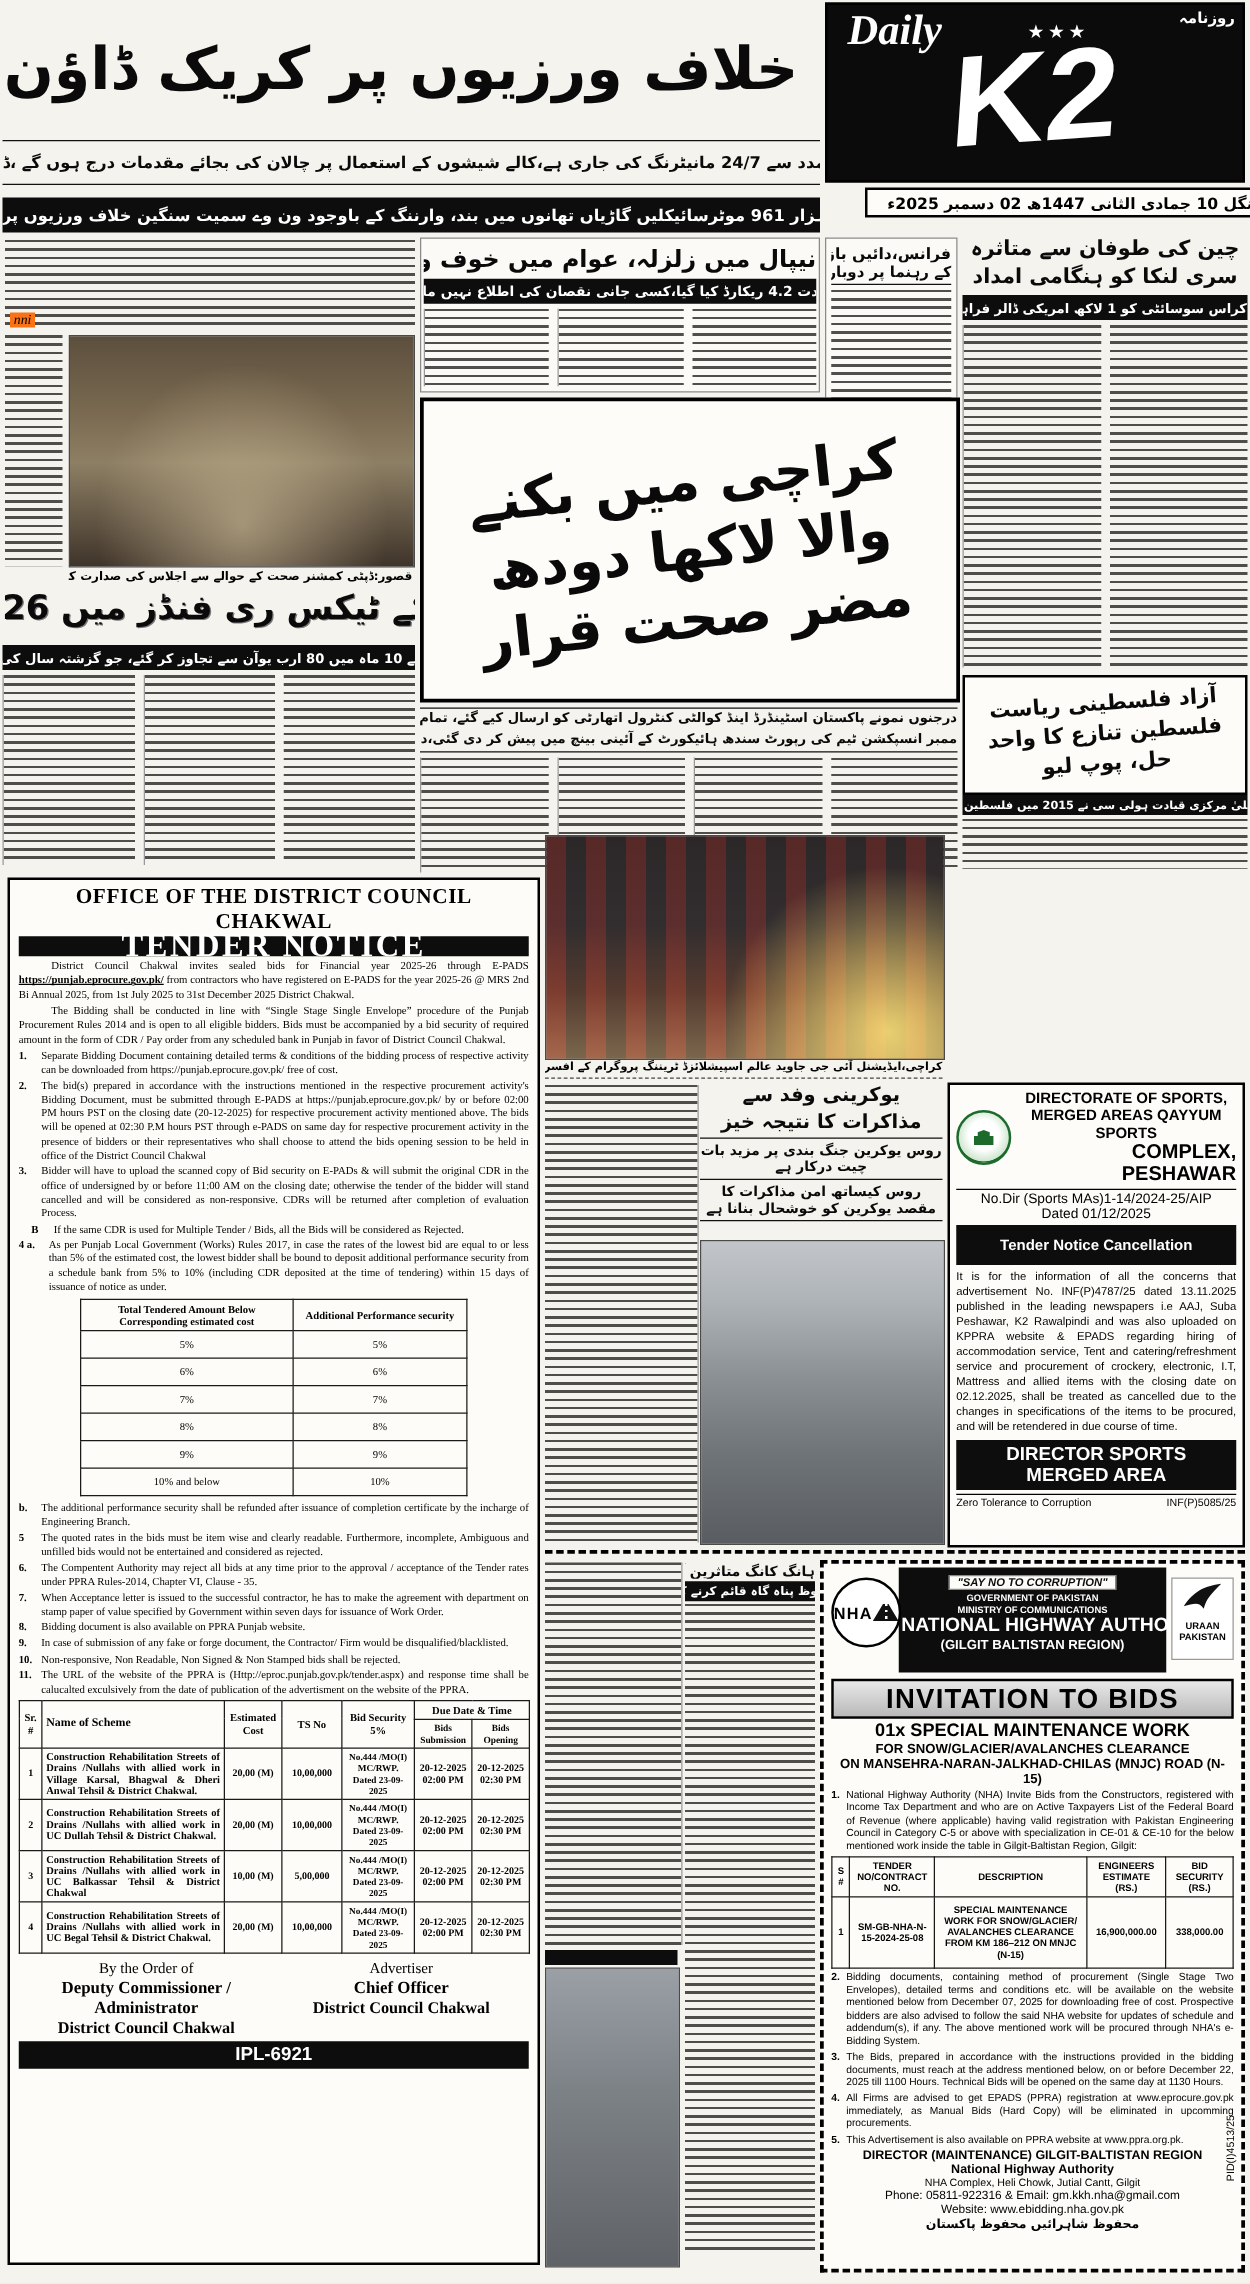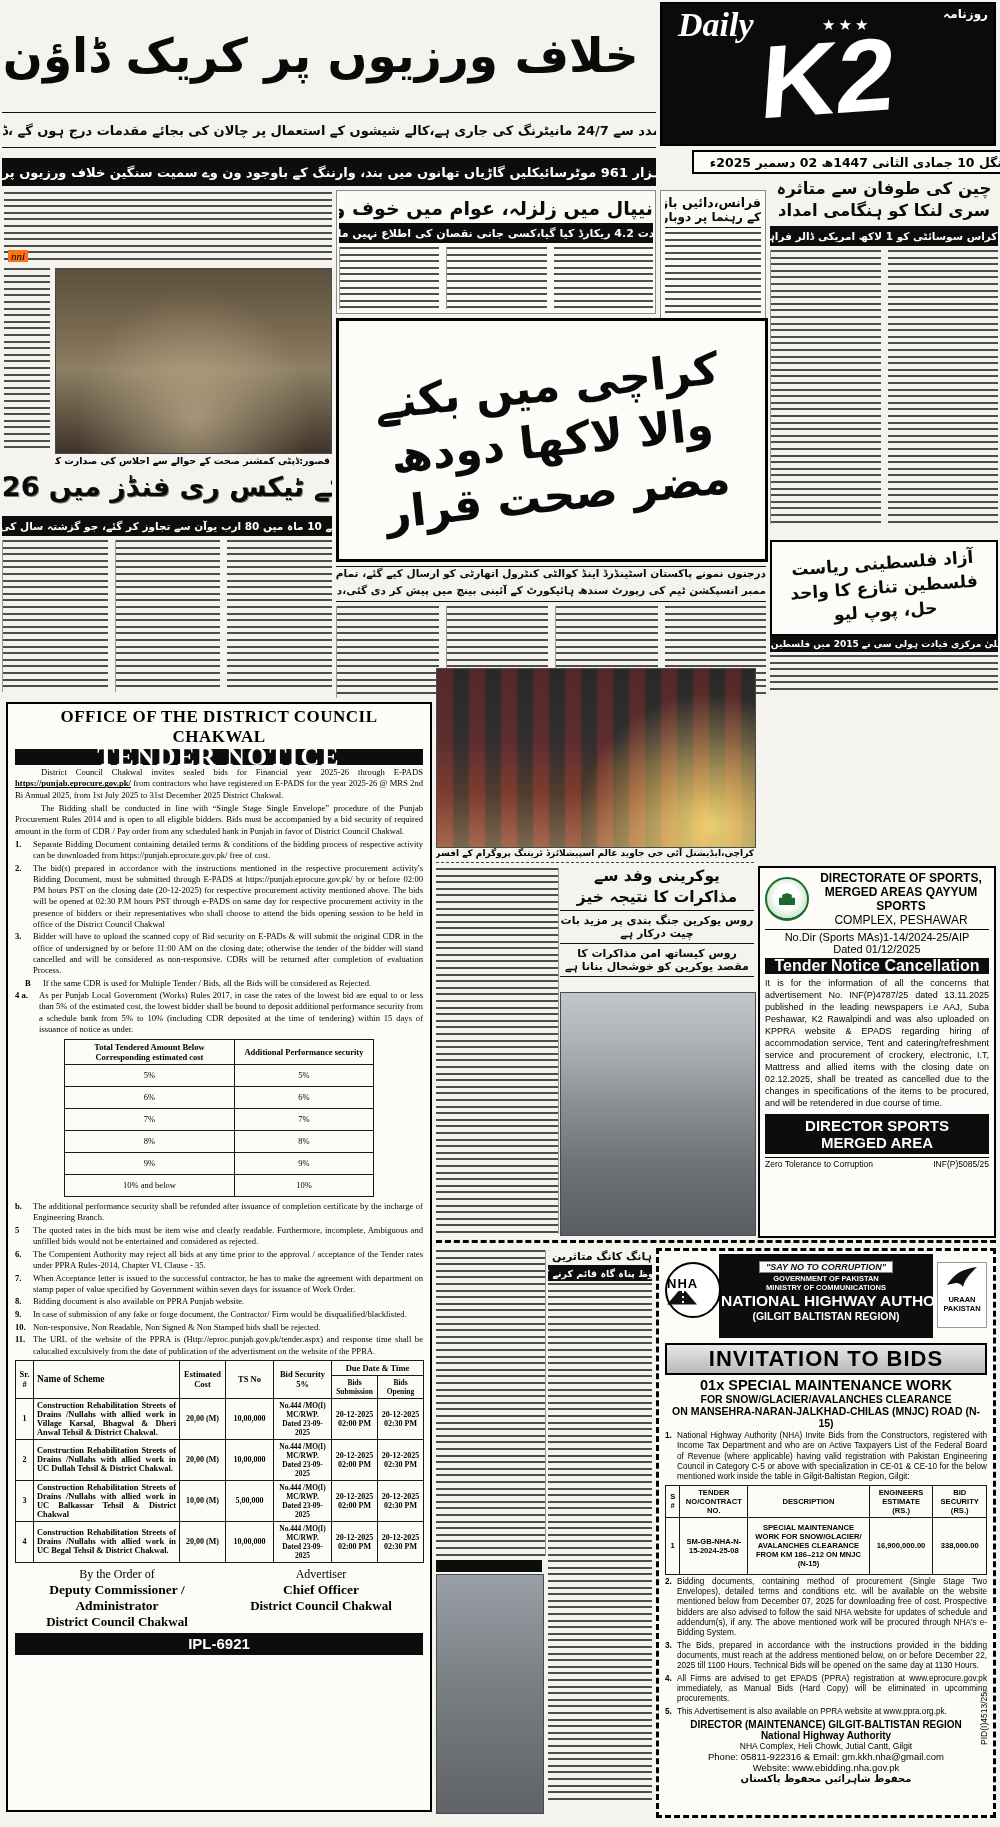--- a/index.html
+++ b/index.html
@@ -57,21 +57,21 @@
       <div class="lines" style="height:62px;"></div>
     </div>
   </div>
 
   <div class="abs bx" style="left:660px;top:190px;width:106px;height:260px;box-sizing:border-box;padding:4px;">
     <div class="urdu hl" style="font-size:12.5px;white-space:nowrap;overflow:hidden;">فرانس،دائیں بازو کی جماعت</div>
     <div class="urdu hl" style="font-size:12px;border-bottom:1px solid #111;padding-bottom:3px;margin-bottom:4px;white-space:nowrap;overflow:hidden;">کے رہنما پر دوبارہ حملہ</div>
     <div class="lines" style="height:195px;"></div>
   </div>
 
-  <div class="abs" style="left:770px;top:178px;width:228px;">
+  <div class="abs" style="left:770px;top:188px;width:228px;">
     <div class="urdu hl" style="font-size:16.5px;line-height:1.35;height:48px;overflow:hidden;">چین کی طوفان سے متاثرہ سری لنکا کو ہنگامی امداد</div>
     <div class="urdu band" style="height:20px;font-size:10.5px;font-weight:bold;white-space:nowrap;overflow:hidden;">سری لنکا ریڈ کراس سوسائٹی کو 1 لاکھ امریکی ڈالر فراہم کی ہے،چین</div>
     <div class="cols" style="margin-top:4px;">
       <div class="lines" style="height:274px;border-left:1px solid #999;"></div>
       <div class="lines" style="height:274px;"></div>
     </div>
   </div>
 
   <div class="abs photo" style="left:55px;top:268px;width:275px;height:184px;background:radial-gradient(ellipse at 50% 82%,rgba(221,203,164,.55),transparent 60%),linear-gradient(180deg,#5c4f3d 0%,#7b6b52 35%,#8d7f64 55%,#3f342a 100%);"></div>
   <div class="abs urdu cap" style="left:55px;top:455px;width:275px;height:15px;font-size:9.5px;">قصور:ڈپٹی کمشنر صحت کے حوالے سے اجلاس کی صدارت کر رہے ہیں</div>
@@ -295,26 +295,26 @@
   <div class="abs photo" style="left:560px;top:992px;width:194px;height:242px;background:linear-gradient(180deg,#c2c6cb 0%,#aeb3b8 20%,#8b9095 45%,#6f7478 70%,#595d61 100%);"></div>
 
   <div class="abs sans" style="left:758px;top:866px;width:238px;height:372px;border:2px solid #000;background:#fdfcf9;box-sizing:border-box;padding:3px 5px;overflow:hidden;">
     <div style="display:flex;align-items:center;gap:4px;">
       <div style="flex:0 0 40px;height:40px;border-radius:50%;border:2px solid #1c6b2d;background:radial-gradient(circle at 50% 45%,#ffffff 40%,#cfe6cf 70%,#1c6b2d 72%);display:flex;align-items:center;justify-content:center;">
         <div style="width:16px;height:12px;background:#1c6b2d;clip-path:polygon(0 100%,0 40%,20% 40%,20% 15%,50% 0,80% 15%,80% 40%,100% 40%,100% 100%);"></div>
       </div>
       <div style="flex:1;text-align:center;">
         <div style="font-size:12px;font-weight:bold;">DIRECTORATE OF SPORTS,</div>
         <div style="font-size:12px;font-weight:bold;">MERGED AREAS QAYYUM SPORTS</div>
-        <div style="font-size:12px;font-weight:normal;">COMPLEX, PESHAWAR</div>
+        <div style="font-size:16px;font-weight:bold;text-align:right;">COMPLEX, PESHAWAR</div>
       </div>
     </div>
     <div style="font-size:11px;text-align:center;border-top:1px solid #000;margin-top:2px;padding-top:1px;">No.Dir (Sports MAs)1-14/2024-25/AIP</div>
     <div style="font-size:11px;text-align:center;">Dated 01/12/2025</div>
-    <div class="band" style="height:16px;font-size:16px;font-weight:bold;margin:3px 0;text-align:center;">Tender Notice Cancellation</div>
+    <div class="band" style="height:32px;font-size:12px;font-weight:bold;margin:3px 0;text-align:center;">Tender Notice Cancellation</div>
     <div style="font-size:9px;line-height:1.34;text-align:justify;">It is for the information of all the concerns that advertisement No. INF(P)4787/25 dated 13.11.2025 published in the leading newspapers i.e AAJ, Suba Peshawar, K2 Rawalpindi and was also uploaded on KPPRA website &amp; EPADS regarding hiring of accommodation service, Tent and catering/refreshment service and procurement of crockery, electronic, I.T, Mattress and allied items with the closing date on 02.12.2025, shall be treated as cancelled due to the changes in specifications of the items to be procured, and will be retendered in due course of time.</div>
     <div class="band" style="height:40px;flex-direction:column;margin-top:4px;">
       <div style="font-size:15px;font-weight:bold;">DIRECTOR SPORTS</div>
       <div style="font-size:15px;font-weight:bold;">MERGED AREA</div>
     </div>
     <div style="display:flex;justify-content:space-between;border-top:1px solid #000;margin-top:3px;padding-top:1px;">
       <span style="font-size:8.5px;">Zero Tolerance to Corruption</span>
       <span style="font-size:8.5px;">INF(P)5085/25</span>
     </div>
   </div>
@@ -326,21 +326,21 @@
   <div class="abs photo" style="left:436px;top:1574px;width:106px;height:238px;background:linear-gradient(180deg,#9aa0a6 0%,#7d8287 40%,#5f6368 100%);"></div>
 
   <div class="abs" style="left:548px;top:1250px;width:104px;">
     <div class="urdu hl" style="font-size:11px;white-space:nowrap;overflow:hidden;">ہانگ کانگ متاثرین آتشزدگی کیلئے</div>
     <div class="urdu band" style="height:16px;font-size:9.5px;font-weight:bold;white-space:nowrap;overflow:hidden;margin:2px 0;">محفوظ پناہ گاہ قائم کرنے کیلئے</div>
     <div class="lines" style="height:520px;"></div>
   </div>
 
   <div class="abs sans" style="left:656px;top:1248px;width:340px;height:570px;border:3px dashed #000;background:#fdfcf9;box-sizing:border-box;padding:3px 6px;overflow:hidden;">
     <div style="position:relative;height:86px;">
-      <div style="position:absolute;left:0;top:8px;width:52px;height:52px;border-radius:50%;border:2px solid #000;background:#fff;display:flex;flex-direction:column;justify-content:center;">
+      <div style="position:absolute;left:0;top:8px;width:52px;height:52px;border-radius:50%;border:2px solid #000;background:#fff;display:flex;flex-direction:row;align-items:center;justify-content:center;">
         <span style="font-size:13px;font-weight:bold;letter-spacing:1px;">NHA</span>
         <div style="width:30px;height:14px;background:#111;clip-path:polygon(40% 0,60% 0,100% 100%,0 100%);position:relative;">
           <div style="position:absolute;left:49%;top:0;width:2px;height:100%;background:repeating-linear-gradient(180deg,#fff 0 2px,transparent 2px 5px);"></div>
         </div>
       </div>
       <div style="margin:0 54px;background:#0d0d0d;color:#fff;text-align:center;padding:2px 2px;height:80px;">
         <div style="font-size:9px;font-weight:bold;font-style:italic;background:#fdfcf9;color:#0d0d0d;border:1px solid #888;display:inline-block;padding:0 6px;">"SAY NO TO CORRUPTION"</div>
         <div style="font-size:7.5px;font-weight:bold;">GOVERNMENT OF PAKISTAN</div>
         <div style="font-size:7.5px;font-weight:bold;">MINISTRY OF COMMUNICATIONS</div>
         <div style="font-size:15.5px;font-weight:bold;white-space:nowrap;">NATIONAL HIGHWAY AUTHORITY</div>

